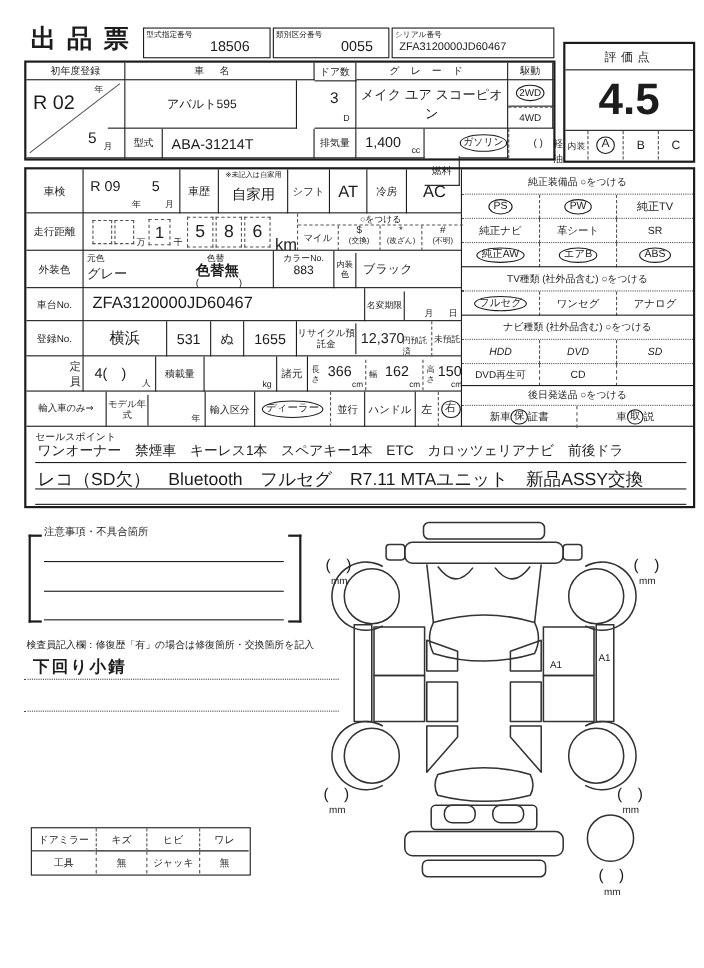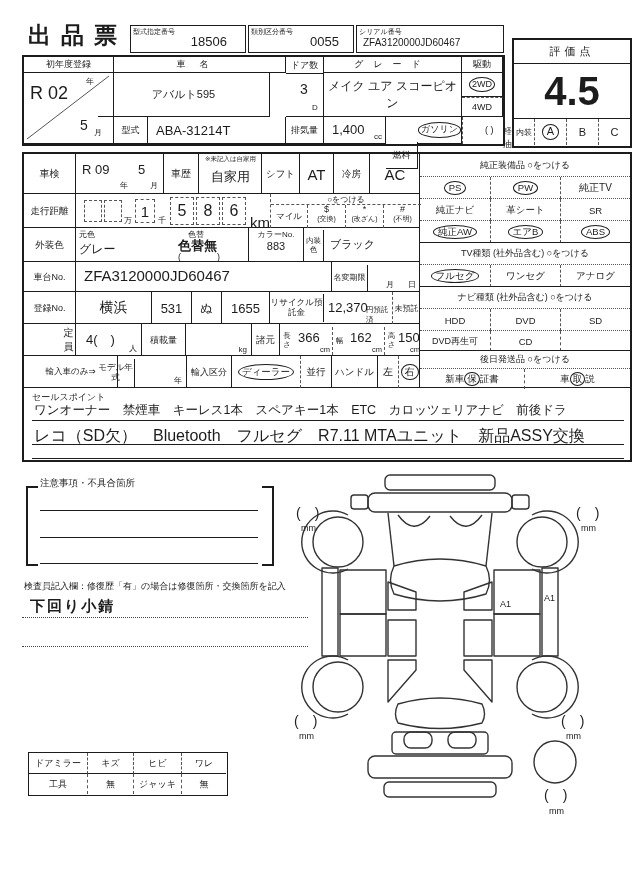--- a/index.html
+++ b/index.html
@@ -225,21 +225,21 @@
         <span class="c" style="right:2px;bottom:2px;font-size:7.5px;">cm</span>
         </div>
       <div class="c ctr vtext dashL" style="left:360px;top:3px;width:14px;height:28px;font-size:7.5px;">高さ</div>
       <div class="c" style="left:374px;top:0;width:22px;height:32px;">
         <span class="c" style="left:0;top:6px;font-size:13px;">150</span>
         <span class="c" style="right:0;bottom:2px;font-size:7.5px;">cm</span>
         </div>
     </div>
 
     <div class="c" style="left:0;top:202px;width:396px;height:32px;border-bottom:1.6px solid #1c1c1c;border-right:1.6px solid #1c1c1c;">
-      <div class="c ctr" style="left:0;top:0;width:94px;height:32px;border-right:1.2px solid #1c1c1c;font-size:8.5px;">輸入車のみ⇒</div>
+      <div class="c ctr" style="left:0;top:0;width:73px;height:32px;border-right:1.2px solid #1c1c1c;font-size:8.5px;">輸入車のみ⇒</div>
       <div class="c ctr vtext" style="left:73px;top:3px;width:38px;height:28px;font-size:8.5px;border-right:1.2px solid #1c1c1c;">モデル年式</div>
       <div class="c" style="left:111px;top:0;width:52px;height:32px;border-right:1.2px solid #1c1c1c;">
         <span class="c" style="right:4px;bottom:2px;font-size:8px;">年</span>
         </div>
       <div class="c ctr" style="left:163px;top:0;width:45px;height:32px;border-right:1.2px solid #1c1c1c;font-size:9px;">輸入区分</div>
       <div class="c ctr" style="left:208px;top:0;width:68px;height:32px;font-size:9.5px;">
         <span class="circ" style="padding:1px 3px;">ディーラー</span>
         </div>
       <div class="c ctr dashL" style="left:276px;top:0;width:32px;height:32px;font-size:9.5px;border-right:1.2px solid #1c1c1c;">並行</div>
       <div class="c ctr" style="left:308px;top:0;width:46px;height:32px;border-right:1.2px solid #1c1c1c;font-size:9.5px;">ハンドル</div>
@@ -290,21 +290,21 @@
             <span class="circ">フルセグ</span>
           </div>
         <div class="c ctr dashL" style="left:70px;top:0;width:70px;height:22px;font-size:9.5px;">
             <span>ワンセグ</span>
           </div>
         <div class="c ctr dashL" style="left:140px;top:0;width:70px;height:22px;font-size:9.5px;">
             <span>アナログ</span>
           </div>
       </div>
       <div class="c ctr solT" style="left:0;top:132px;width:210px;height:22px;font-size:9px;">ナビ種類 (社外品含む) ○をつける</div>
-      <div class="c dotT" style="left:0;top:154px;width:210px;height:22px;">
+      <div class="c dotT" style="left:0;top:154px;width:210px;height:22px;font-style:italic;">
         <div class="c ctr" style="left:0;top:0;width:70px;height:22px;font-size:9.5px;">
             <span>HDD</span>
           </div>
         <div class="c ctr dashL" style="left:70px;top:0;width:70px;height:22px;font-size:9.5px;">
             <span>DVD</span>
           </div>
         <div class="c ctr dashL" style="left:140px;top:0;width:70px;height:22px;font-size:9.5px;">
             <span>SD</span>
           </div>
       </div>

